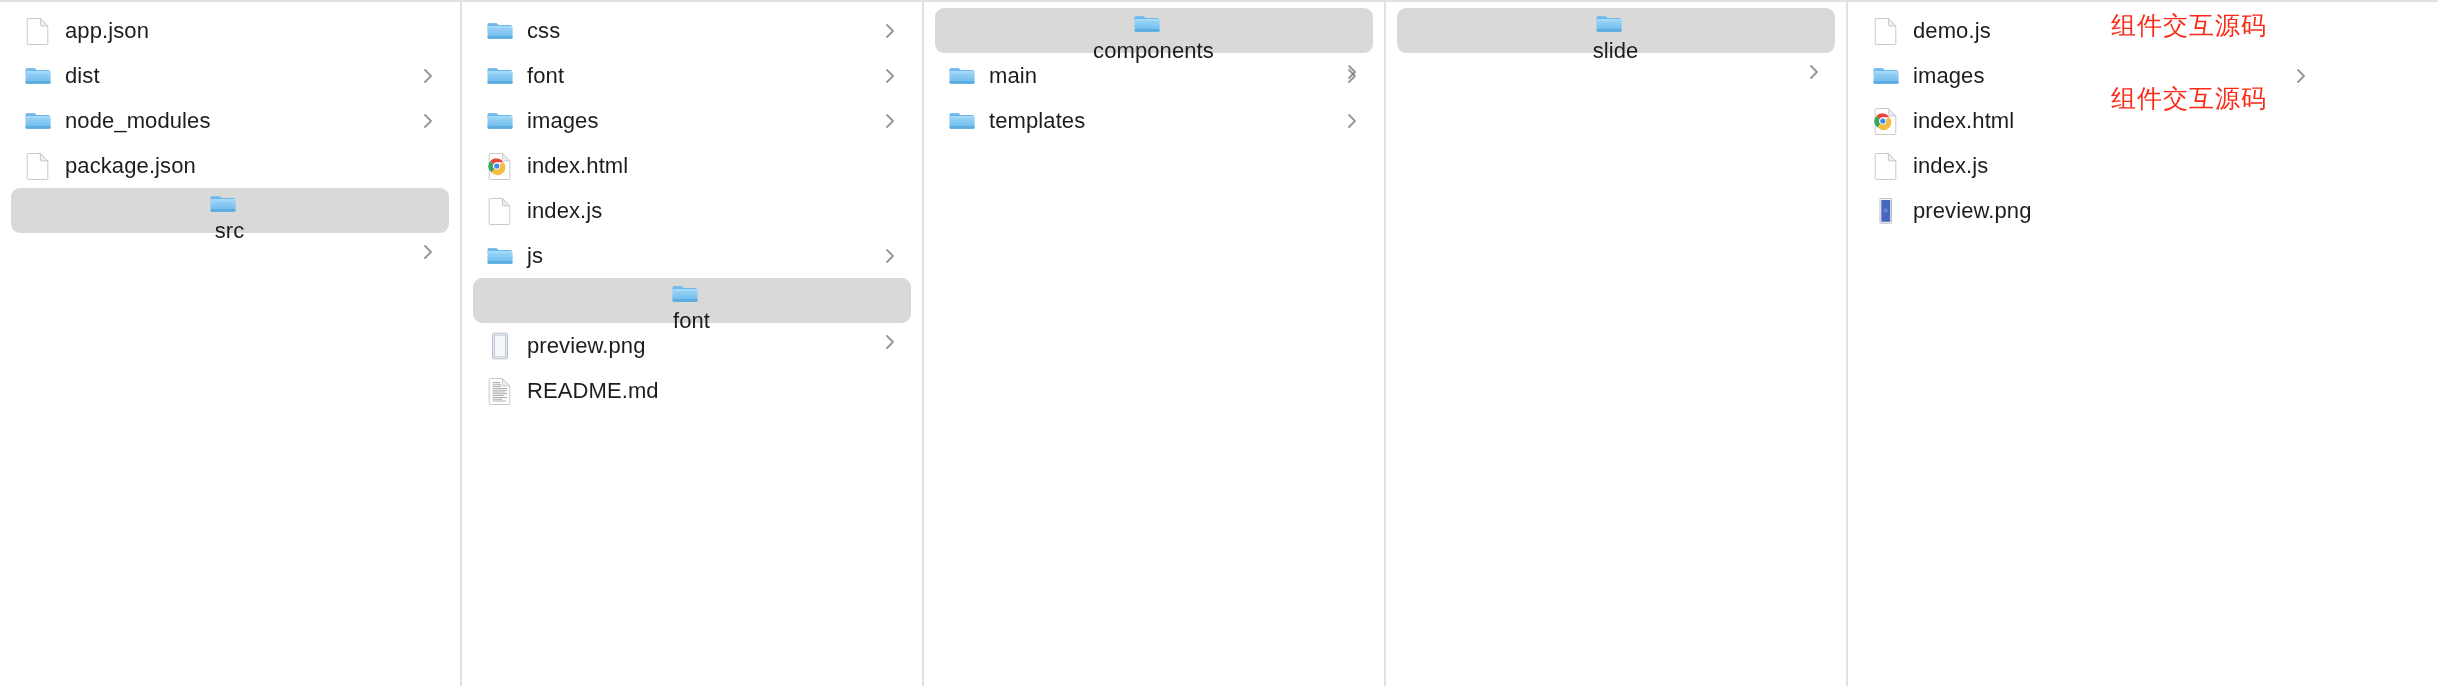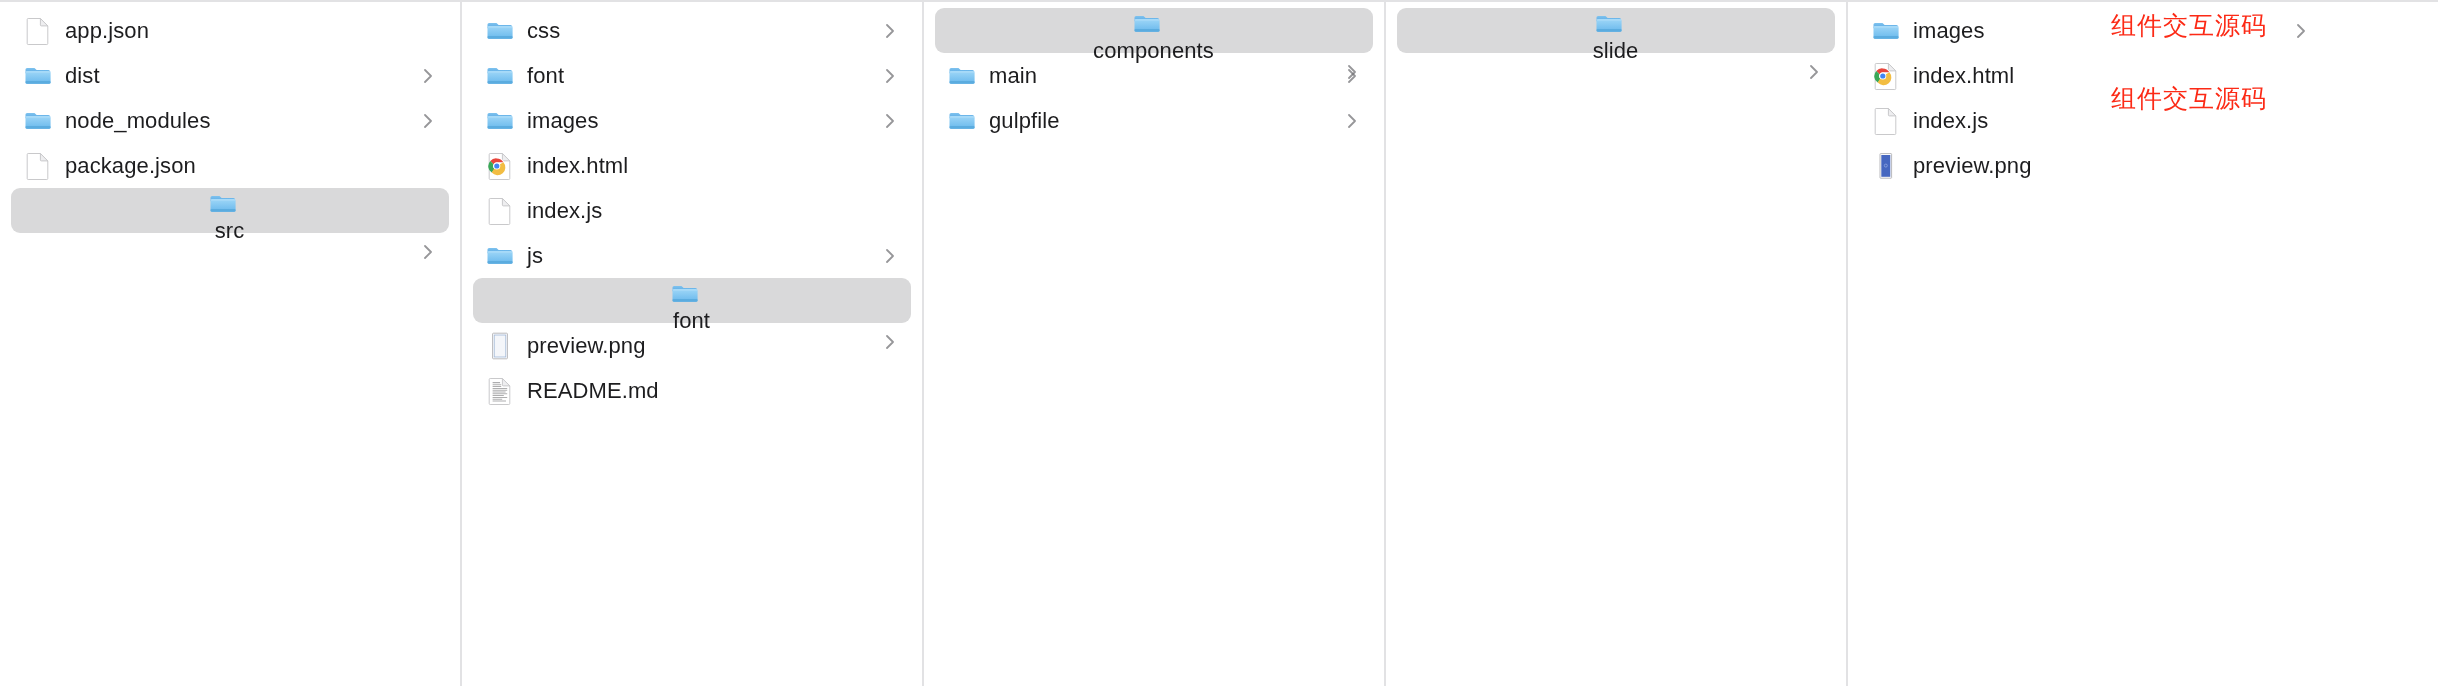--- a/index.html
+++ b/index.html
@@ -465,21 +465,21 @@
             <stop offset="0" stop-color="#9ed6f7"></stop>
                 <stop offset="1" stop-color="#68b8ec"></stop>
           </linearGradient>
         </defs>
         <path d="M1.5 9.5 a1.6 1.6 0 0 1 1.6-1.6 h7.4 l2.1 2.1 h11.9 a1.6 1.6 0 0 1 1.6 1.6 v1.6 h-24.6 z" fill="url(#fgA)"></path>
         <rect x="1.5" y="11.2" width="25.1" height="12.6" rx="1.8" fill="url(#fgB)"></rect>
         <rect x="1.5" y="21.0" width="25.1" height="2.8" rx="1.3" fill="#5bacdf"></rect>
         <rect x="1.5" y="11.2" width="25.1" height="1.3" fill="#b7e3fb" opacity=".75"></rect>
       </svg>
         </span>
-        <span class="label">gulpfile</span>
+        <span class="label">templates</span>
         <span class="chev">
           <svg viewBox="0 0 14 20" xmlns="http://www.w3.org/2000/svg">
     <path d="M4 4 L10 10 L4 16" fill="none" stroke="#6f6f73" stroke-width="1.8" stroke-linecap="round" stroke-linejoin="round"></path>
   </svg>
         </span>
       </div>
     </div>
     <div class="column col-w">
       <div class="row selected">
         <span class="icon">
@@ -502,20 +502,34 @@
         </span>
         <span class="label">slide</span>
         <span class="chev">
           <svg viewBox="0 0 14 20" xmlns="http://www.w3.org/2000/svg">
     <path d="M4 4 L10 10 L4 16" fill="none" stroke="#6f6f73" stroke-width="1.8" stroke-linecap="round" stroke-linejoin="round"></path>
   </svg>
         </span>
       </div>
     </div>
     <div class="column col-last">
+      <div class="row">
+        <span class="icon">
+          <svg viewBox="0 0 28 32" xmlns="http://www.w3.org/2000/svg">
+        <path d="M4.2 3.5 h12.2 l7.4 7.4 v17.6 a1 1 0 0 1 -1 1 h-18.6 a1 1 0 0 1 -1 -1 v-24 a1 1 0 0 1 1 -1 z" fill="#ffffff" stroke="#c9c9cb" stroke-width="1"></path>
+        <path d="M16.4 3.5 v6.4 a1 1 0 0 0 1 1 h6.4 z" fill="#eeeef0" stroke="#c9c9cb" stroke-width="1"></path>
+      </svg>
+        </span>
+        <span class="label">demo.js</span>
+        <span class="chev hidden">
+          <svg viewBox="0 0 14 20" xmlns="http://www.w3.org/2000/svg">
+    <path d="M4 4 L10 10 L4 16" fill="none" stroke="#6f6f73" stroke-width="1.8" stroke-linecap="round" stroke-linejoin="round"></path>
+  </svg>
+        </span>
+      </div>
       <div class="row">
         <span class="icon">
           <svg viewBox="0 0 28 32" xmlns="http://www.w3.org/2000/svg">
         <defs>
           <linearGradient id="fgA" x1="0" y1="0" x2="0" y2="1">
             <stop offset="0" stop-color="#7fc3ef"></stop>
                 <stop offset="1" stop-color="#5aa9e4"></stop>
           </linearGradient>
           <linearGradient id="fgB" x1="0" y1="0" x2="0" y2="1">
             <stop offset="0" stop-color="#9ed6f7"></stop>

